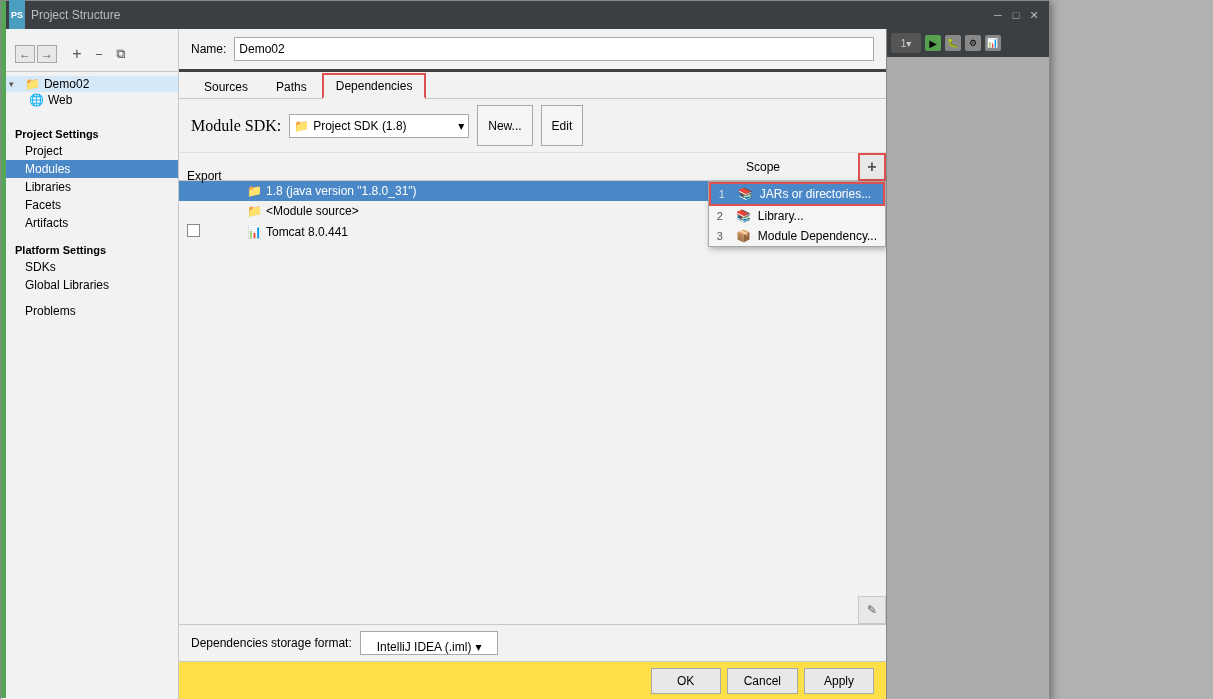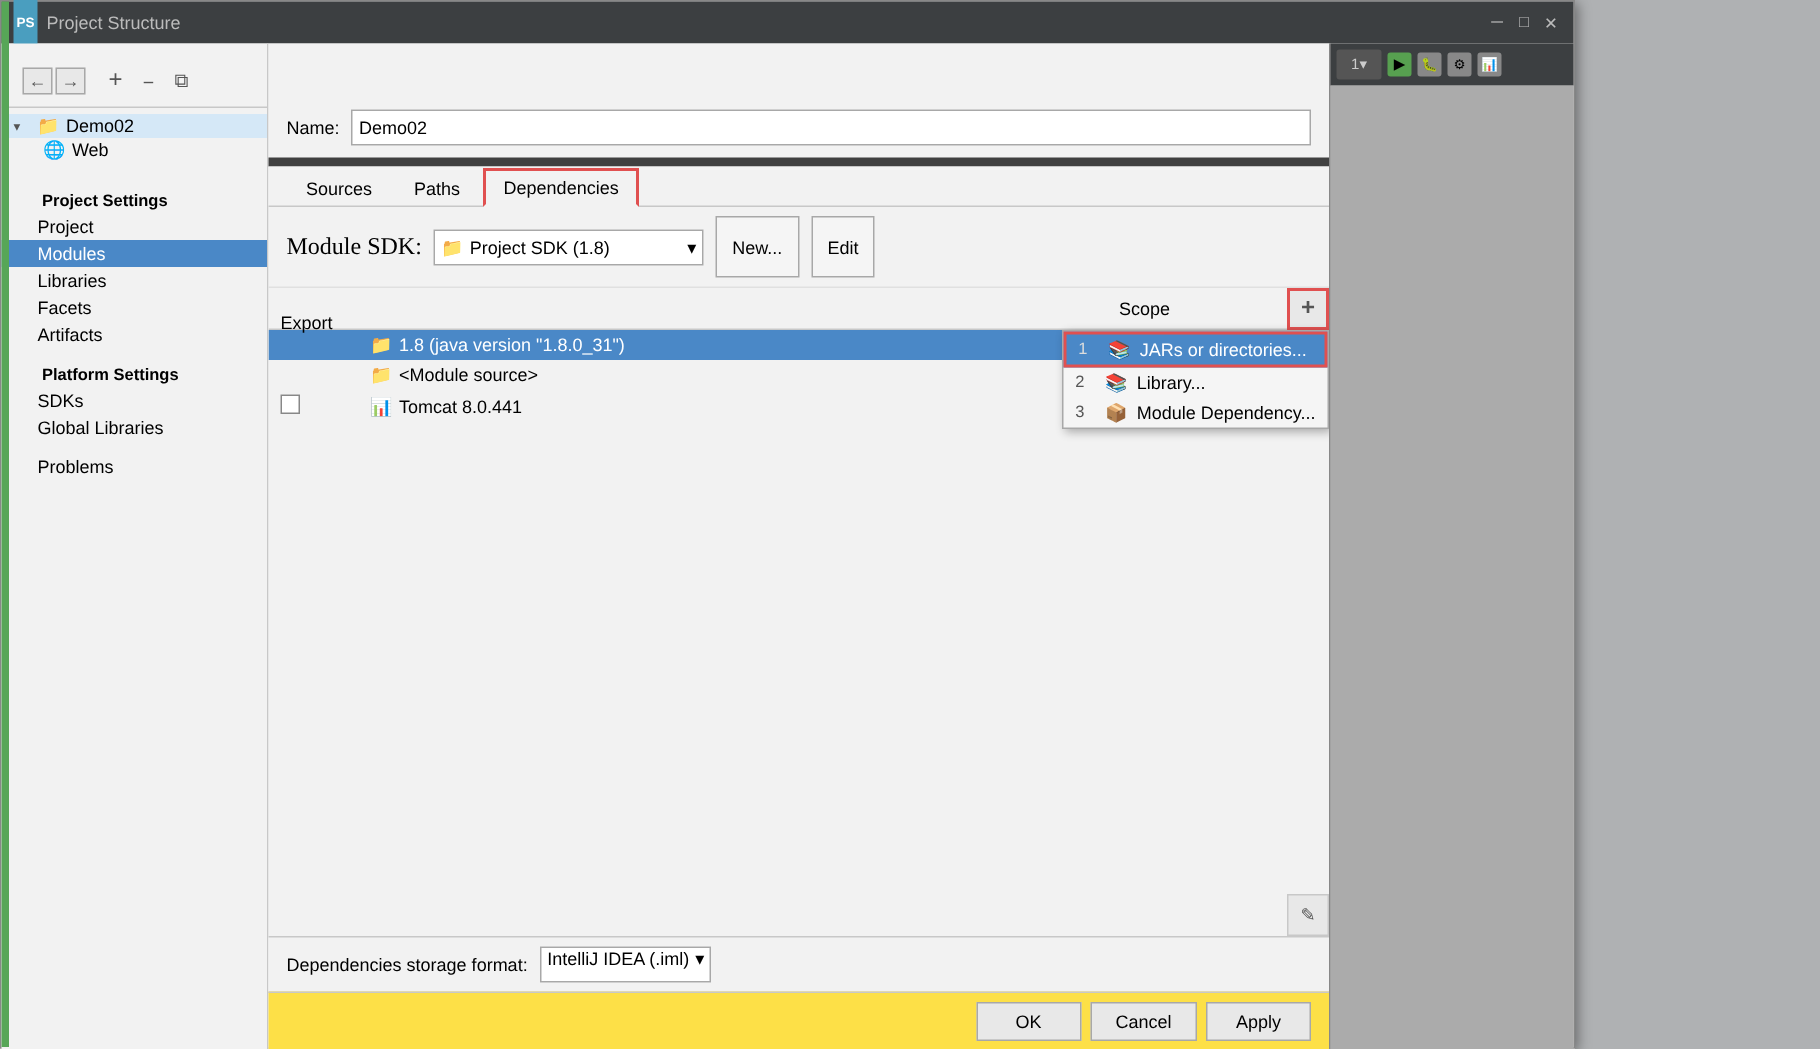--- a/index.html
+++ b/index.html
@@ -44,21 +44,21 @@
       padding: 8px 0;
       display: flex;
       flex-direction: column;
       overflow-y: auto;
     }
 
     .sidebar-section-header {
       font-size: 11px;
       font-weight: bold;
       color: #000;
-      padding: 4px 12px 2px 27px;
+      padding: 4px 12px 2px 14px;
     }
 
     .sidebar-item {
       padding: 2px 12px 2px 24px;
       cursor: pointer;
       color: #000;
       font-size: 12px;
       white-space: nowrap;
     }
     .sidebar-item.active {
@@ -106,22 +106,21 @@
       display: flex;
       flex-direction: column;
     }
 
     
     .name-bar {
       display: flex;
       align-items: center;
       padding: 8px 12px;
       gap: 8px;
-      border-bottom: 6px solid #404040;
-      margin-top: 36px;
+      border-bottom: 3px solid #404040;
     }
     .name-label { font-size: 12px; color: #000; }
     .name-input {
       flex: 1;
       height: 24px;
       border: 1px solid #A8A8A8;
       padding: 0 4px;
       font-size: 12px;
       background: white;
     }
@@ -246,24 +245,24 @@
       display: flex;
       align-items: center;
       gap: 8px;
       background: #F2F2F2;
     }
     .bottom-label { font-size: 12px; }
     .bottom-dropdown {
       height: 24px;
       border: 1px solid #A8A8A8;
       background: white;
-      padding: 0 4px;
-      font-size: 12px;
-      display: flex;
-      align-items: flex-start;
+      padding: 0 16px;
+      font-size: 12px;
+      display: flex;
+      align-items: flex-end;
       gap: 4px;
       cursor: pointer;
     }
 
     
     .action-bar {
       border-top: 1px solid #C8C8C8;
       padding: 6px 12px;
       display: flex;
       align-items: center;

